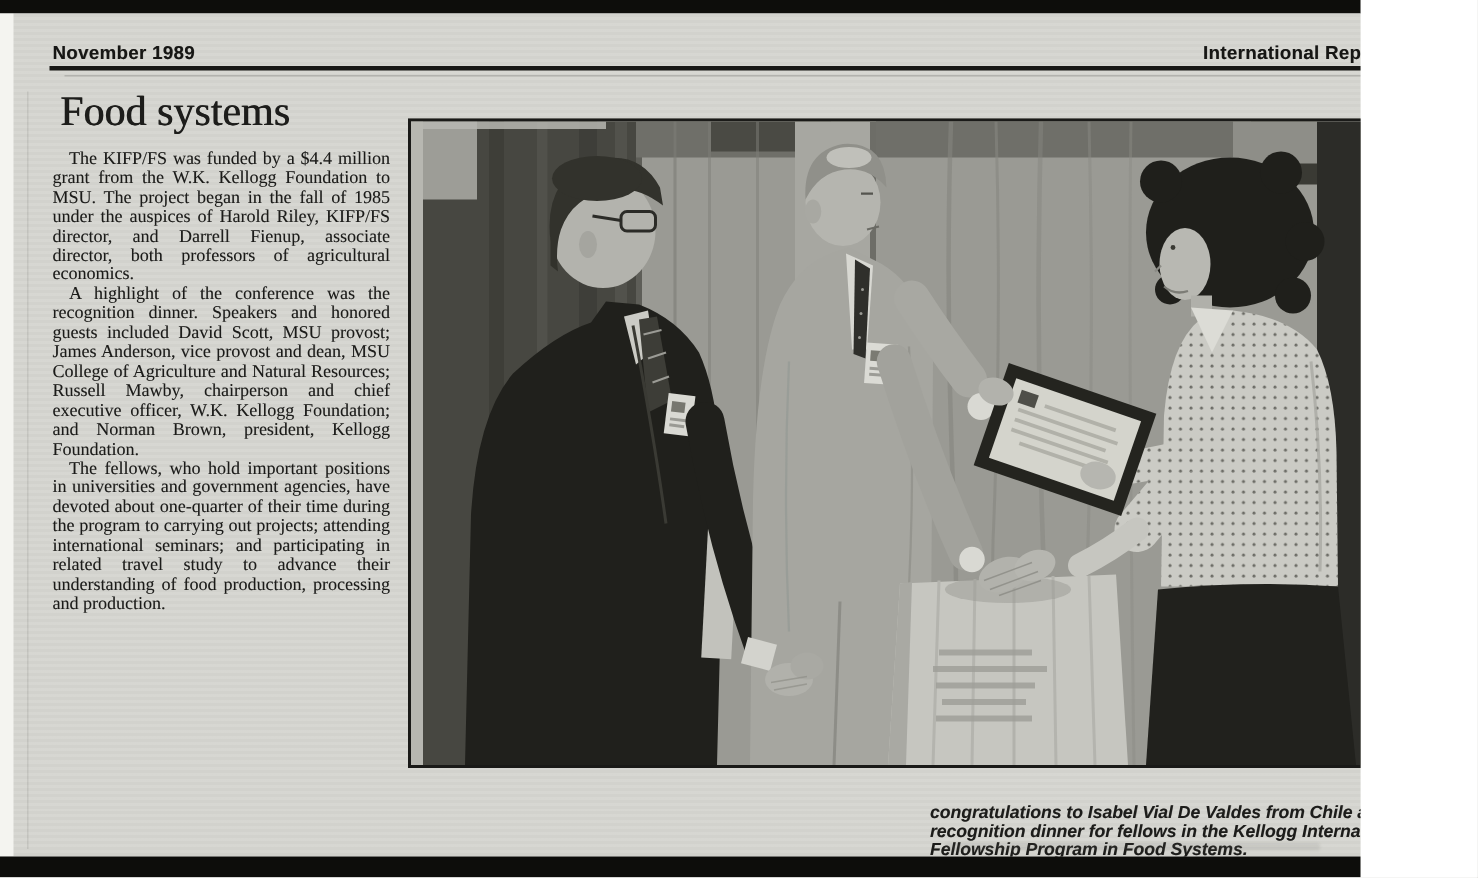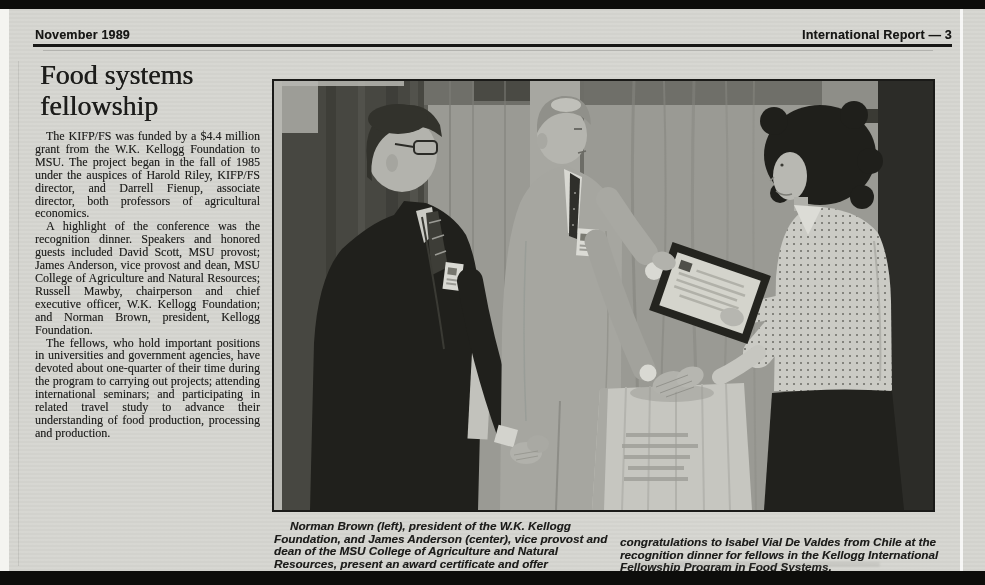--- a/index.html
+++ b/index.html
@@ -1,16 +1,16 @@
 <!DOCTYPE html>
 <html><head>
 <meta charset="utf-8">
 <style>
   html,body{margin:0;padding:0;background:#ffffff;}
-  .page{position:relative;width:985px;height:585px;background:#f2f2ee;overflow:hidden;
+  .page{position:relative;width:907px;height:585px;background:#f2f2ee;overflow:hidden;
         font-family:"Liberation Serif",serif;}
   .bar{position:absolute;left:0;width:985px;background:#0d0d0b;}
   .bar.top{top:0;height:9px;}
   .bar.bottom{bottom:0;height:14px;}
   .paper{position:absolute;left:0;top:9px;width:985px;height:562px;background:#d6d6d1;
          background-image:repeating-linear-gradient(0deg, rgba(0,0,0,0.02) 0 2px, rgba(255,255,255,0.02) 2px 4px);
          overflow:hidden;}
   .left-edge{position:absolute;left:0;top:0;width:9px;height:100%;background:#f4f4f0;}
   .right-fold{position:absolute;left:960px;top:0;width:3px;height:100%;background:rgba(255,255,255,0.8);}
   .fold-line{position:absolute;left:18px;top:52px;width:1px;height:505px;background:rgba(0,0,0,0.08);}
@@ -53,21 +53,20 @@
     <div class="right-fold"></div>
     <div class="fold-line"></div>
 
     <div class="hdr hdr-left">November 1989</div>
     <div class="hdr hdr-right">International Report — 3</div>
     <div class="hdr-rule"></div>
 
     <div class="article">
       <h1 class="headline">
         <span>Food systems</span>
-        <span>fellowship</span>
       </h1>
       <p>The KIFP/FS was funded by a $4.4 million grant from the W.K. Kellogg Foundation to MSU. The project began in the fall of 1985 under the auspices of Harold Riley, KIFP/FS director, and Darrell Fienup, associate director, both professors of agricultural economics.</p>
       <p>A highlight of the conference was the recognition dinner. Speakers and honored guests included David Scott, MSU provost; James Anderson, vice provost and dean, MSU College of Agriculture and Natural Resources; Russell Mawby, chairperson and chief executive officer, W.K. Kellogg Foundation; and Norman Brown, president, Kellogg Foundation.</p>
       <p>The fellows, who hold important positions in universities and government agencies, have devoted about one-quarter of their time during the program to carrying out projects; attending international seminars; and participating in related travel study to advance their understanding of food production, processing and production.</p>
     </div>
 
     <figure class="photo">
       <svg viewBox="0 0 659 429" preserveAspectRatio="none">
         <defs>
           <pattern id="dots" width="7" height="7" patternUnits="userSpaceOnUse">
@@ -221,21 +220,20 @@
 
         <g>
           <rect x="222" y="346" width="20" height="18" fill="#d3d3cd" transform="rotate(15 232 355)"></rect>
           <ellipse cx="252" cy="372" rx="16" ry="11" fill="#b1b1ab"></ellipse>
           <ellipse cx="264" cy="363" rx="11" ry="9" fill="#a9a9a3"></ellipse>
           <path d="M 240,374 L 264,370 M 242,379 L 264,375" stroke="#8e8e88" stroke-width="1" fill="none" opacity="0.7"></path>
         </g>
       </svg>
     </figure>
 
-    <div class="caption caption-left">Norman Brown (left), president of the W.K. Kellogg Foundation, and James Anderson (center), vice provost and dean of the MSU College of Agriculture and Natural Resources, present an award certificate and offer</div>
     <div class="caption caption-right">congratulations to Isabel Vial De Valdes from Chile at the recognition dinner for fellows in the Kellogg International Fellowship Program in Food Systems.</div>
 
     <div class="ghost g1"></div>
 
   </div>
 
   <div class="bar bottom"></div>
 </div>
 
 </body></html>

